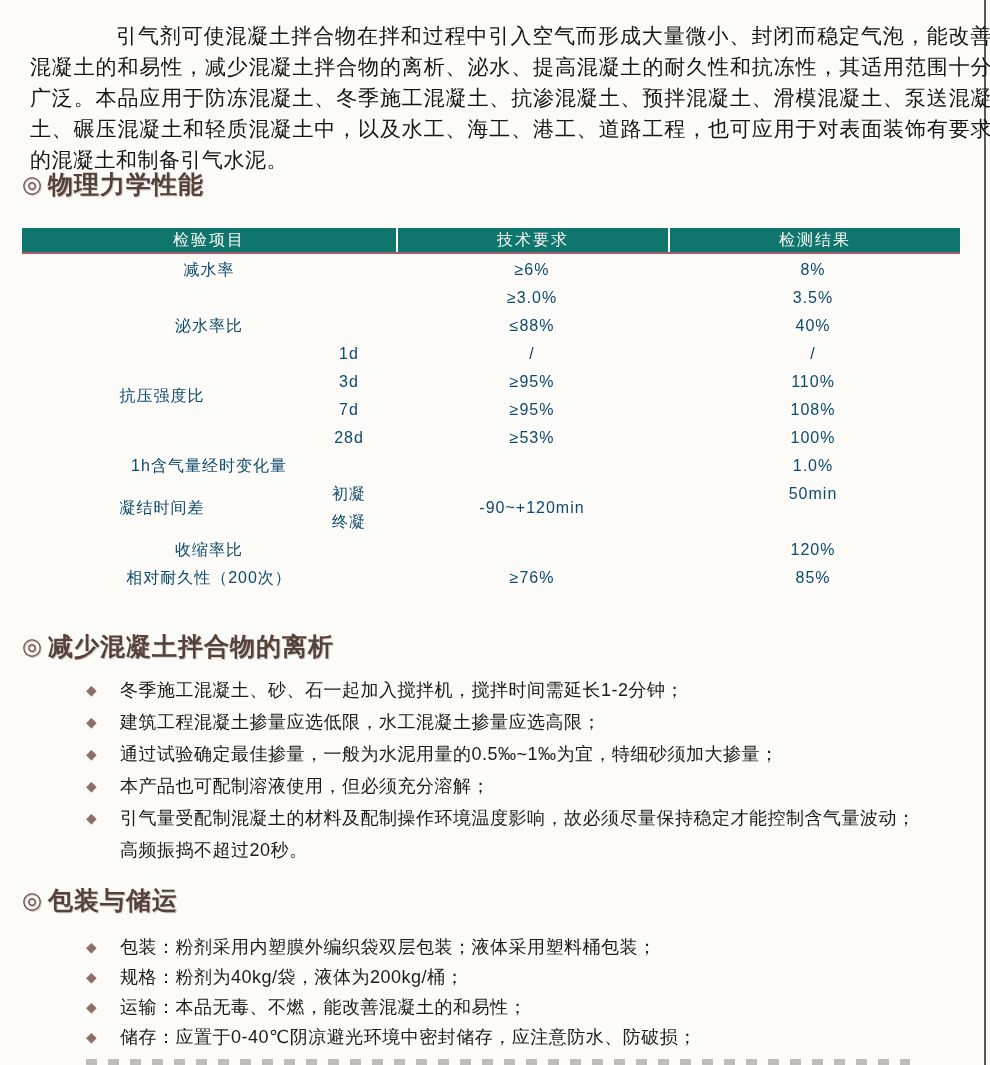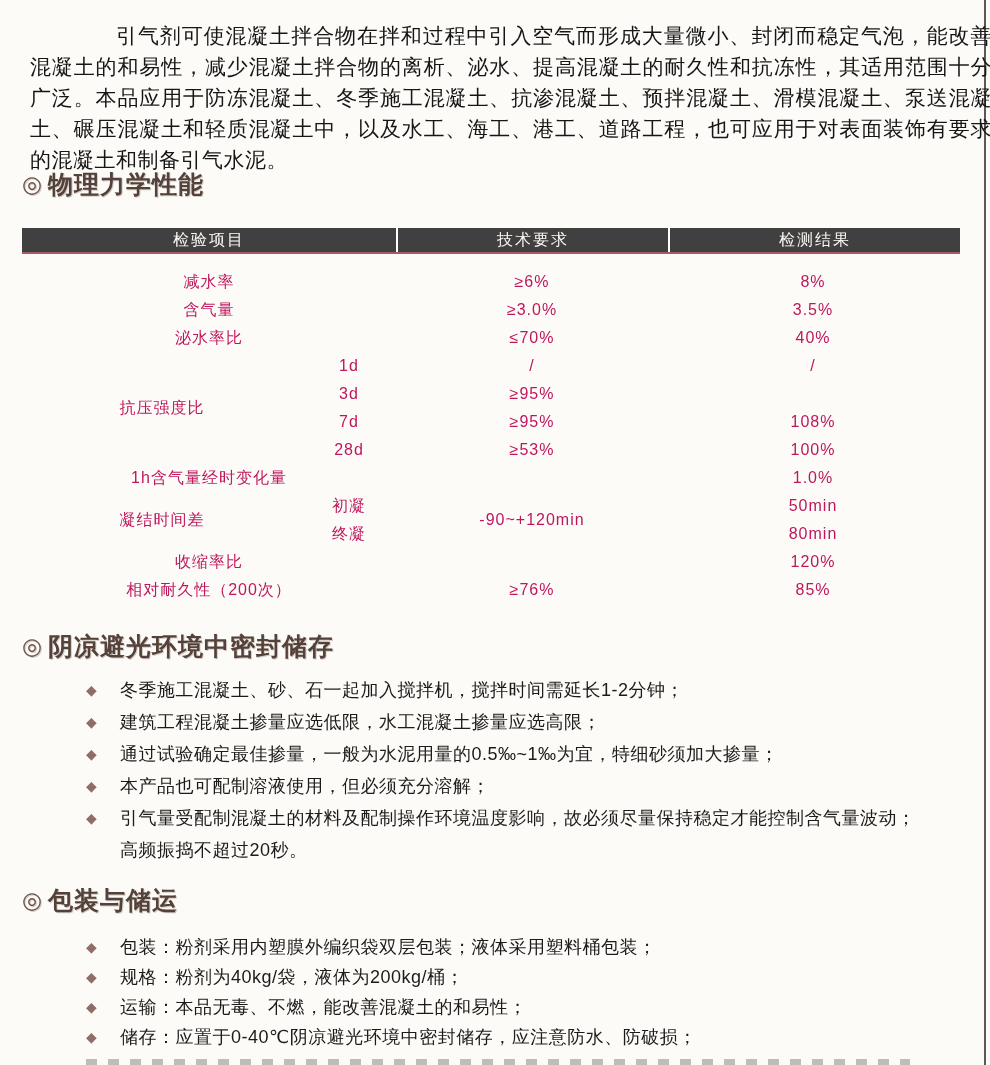--- a/index.html
+++ b/index.html
@@ -34,27 +34,27 @@
   .h-usage     { top:630px; }
   .h-packaging { top:884px; }
 
   
   .tbl { position:absolute; top:228px; left:22px; width:938px; }
   .thead {
     display:grid; grid-template-columns:374px 270px 290px; column-gap:2px;
     height:26px; border-bottom:2px solid #a85a6b; background:#fff;
   }
   .th {
-    background:#404040; color:#fdf6f6; font-size:16px; letter-spacing:2px;
+    background:#0f766e; color:#fdf6f6; font-size:16px; letter-spacing:2px;
     display:flex; align-items:center; justify-content:center;
   }
   .tbody {
     display:grid; grid-template-columns:280px 94px 272px 290px;
-    grid-auto-rows:28px; font-size:16px; color:#be185d;
-    padding-top:14px;
+    grid-auto-rows:28px; font-size:16px; color:#0c4a6e;
+    padding-top:2px;
   }
   .td { display:flex; align-items:center; justify-content:center; letter-spacing:1px; }
   .span2 { grid-column:1 / 3; }
 
   
   .blist { position:absolute; left:86px; width:880px; color:#1b1b1b; }
   .usage-list { top:674px; }
   .pack-list  { top:932px; }
   .bl-row { display:flex; align-items:flex-start; font-size:18px; }
   .usage-list .bl-row { line-height:32px; }
@@ -92,68 +92,67 @@
       <div class="th">检验项目</div>
       <div class="th">技术要求</div>
       <div class="th">检测结果</div>
     </div>
     <div class="tbody">
 
       <div class="td span2" style="grid-row:1">减水率</div>
       <div class="td" style="grid-row:1;grid-column:3">≥6%</div>
       <div class="td" style="grid-row:1;grid-column:4">8%</div>
 
-      <div class="td span2" style="grid-row:2">含气量</div>
       <div class="td" style="grid-row:2;grid-column:3">≥3.0%</div>
       <div class="td" style="grid-row:2;grid-column:4">3.5%</div>
 
       <div class="td span2" style="grid-row:3">泌水率比</div>
-      <div class="td" style="grid-row:3;grid-column:3">≤70%</div>
+      <div class="td" style="grid-row:3;grid-column:3">≤88%</div>
       <div class="td" style="grid-row:3;grid-column:4">40%</div>
 
       <div class="td" style="grid-row:4/8;grid-column:1">抗压强度比</div>
 
       <div class="td" style="grid-row:4;grid-column:2">1d</div>
       <div class="td" style="grid-row:4;grid-column:3">/</div>
       <div class="td" style="grid-row:4;grid-column:4">/</div>
 
       <div class="td" style="grid-row:5;grid-column:2">3d</div>
       <div class="td" style="grid-row:5;grid-column:3">≥95%</div>
+      <div class="td" style="grid-row:5;grid-column:4">110%</div>
 
       <div class="td" style="grid-row:6;grid-column:2">7d</div>
       <div class="td" style="grid-row:6;grid-column:3">≥95%</div>
       <div class="td" style="grid-row:6;grid-column:4">108%</div>
 
       <div class="td" style="grid-row:7;grid-column:2">28d</div>
       <div class="td" style="grid-row:7;grid-column:3">≥53%</div>
       <div class="td" style="grid-row:7;grid-column:4">100%</div>
 
       <div class="td span2" style="grid-row:8">1h含气量经时变化量</div>
       <div class="td" style="grid-row:8;grid-column:4">1.0%</div>
 
       <div class="td" style="grid-row:9/11;grid-column:1">凝结时间差</div>
       <div class="td" style="grid-row:9;grid-column:2">初凝</div>
       <div class="td" style="grid-row:10;grid-column:2">终凝</div>
       <div class="td" style="grid-row:9/11;grid-column:3">-90~+120min</div>
       <div class="td" style="grid-row:9;grid-column:4">50min</div>
-      <div class="td" style="grid-row:10;grid-column:4">80min</div>
 
       <div class="td span2" style="grid-row:11">收缩率比</div>
       <div class="td" style="grid-row:11;grid-column:4">120%</div>
 
       <div class="td span2" style="grid-row:12">相对耐久性（200次）</div>
       <div class="td" style="grid-row:12;grid-column:3">≥76%</div>
       <div class="td" style="grid-row:12;grid-column:4">85%</div>
 
     </div>
   </div>
 
   <div class="heading h-usage">
     <span class="marker">◎</span>
-    <span>阴凉避光环境中密封储存</span>
+    <span>减少混凝土拌合物的离析</span>
   </div>
 
   <div class="blist usage-list">
     <div class="bl-row">
       <span class="diamond">◆</span>
       <span class="bl-text">冬季施工混凝土、砂、石一起加入搅拌机，搅拌时间需延长1-2分钟；</span>
     </div>
     <div class="bl-row">
       <span class="diamond">◆</span>
       <span class="bl-text">建筑工程混凝土掺量应选低限，水工混凝土掺量应选高限；</span>

